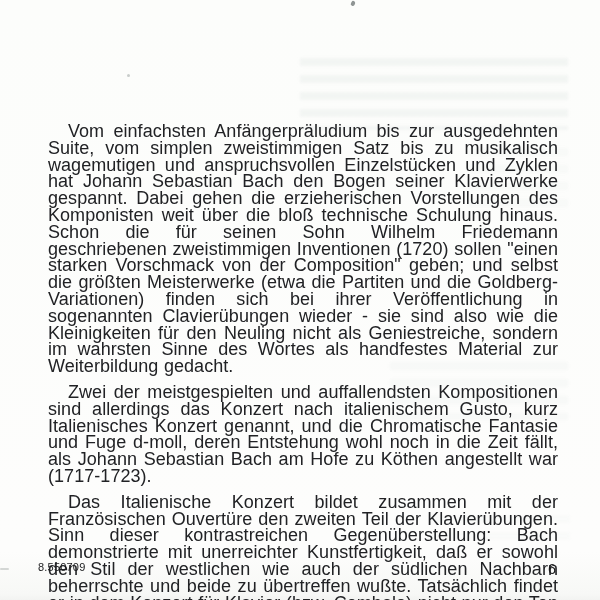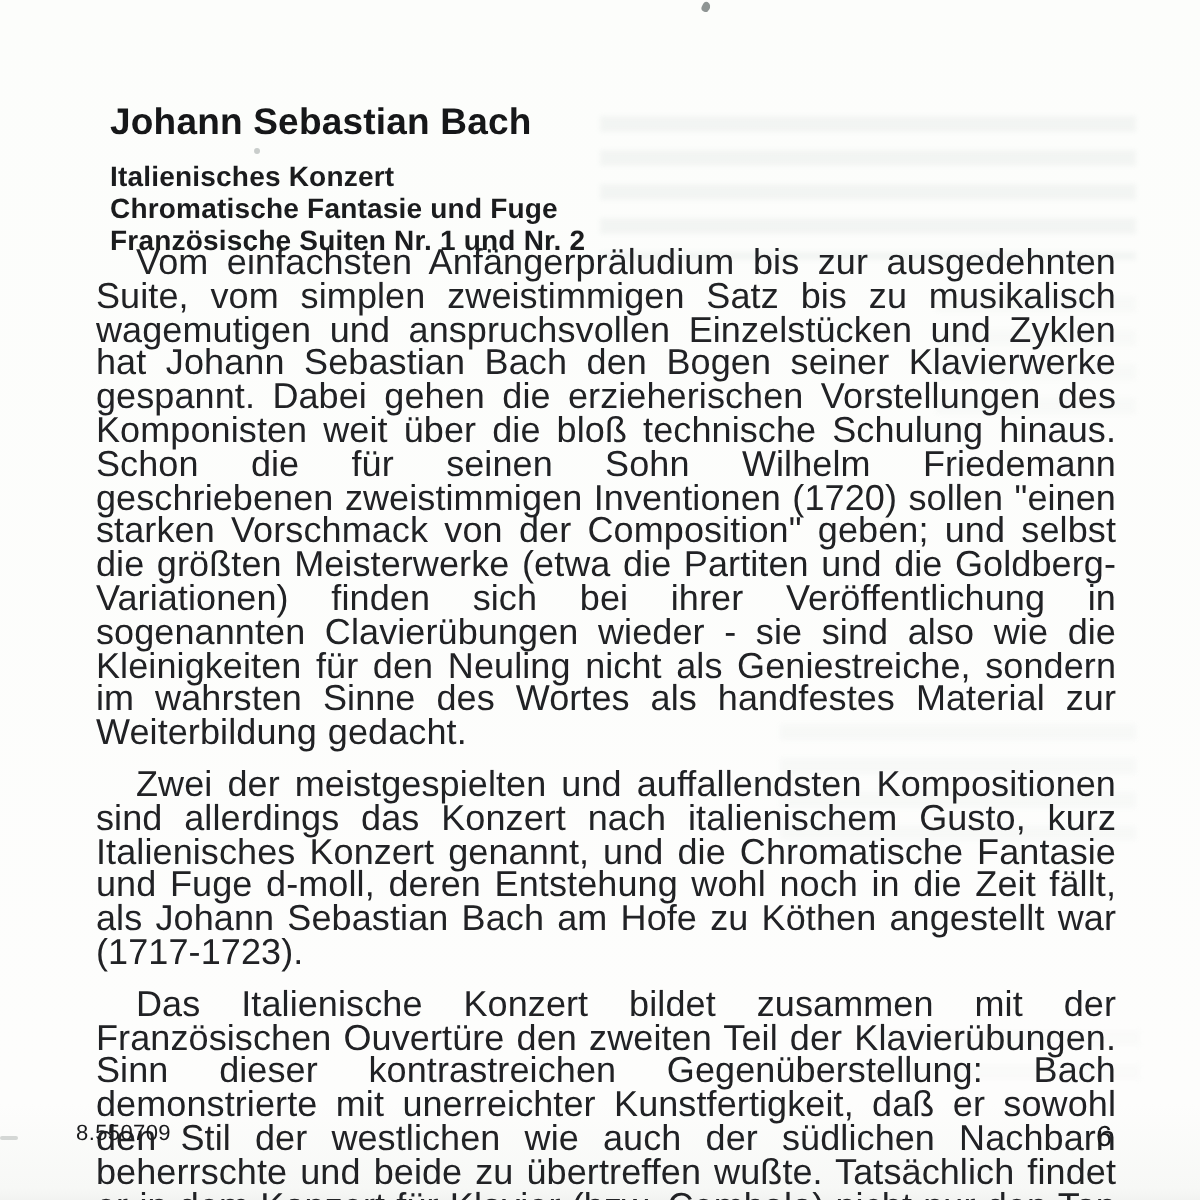--- a/index.html
+++ b/index.html
@@ -92,28 +92,20 @@
 <div class="page">
 
   <div class="bleed bleed-top"></div>
   <div class="bleed bleed-mid"></div>
   <div class="bleed bleed-lower"></div>
   <div class="bleed bleed-bottom"></div>
   <div class="speck speck-1"></div>
   <div class="speck speck-2"></div>
   <div class="speck speck-3"></div>
 
-  <div class="header">
-    <h1 class="composer">Johann Sebastian Bach</h1>
-    <div class="works">
-      <div class="work-line">Italienisches Konzert</div>
-      <div class="work-line">Chromatische Fantasie und Fuge</div>
-      <div class="work-line">Französische Suiten Nr. 1 und Nr. 2</div>
-    </div>
-  </div>
 
   <div class="notes">
     <p>Vom einfachsten Anfängerpräludium bis zur ausgedehnten Suite, vom simplen zweistimmigen Satz bis zu musikalisch wagemutigen und anspruchsvollen Einzelstücken und Zyklen hat Johann Sebastian Bach den Bogen seiner Klavierwerke gespannt. Dabei gehen die erzieherischen Vorstellungen des Komponisten weit über die bloß technische Schulung hinaus. Schon die für seinen Sohn Wilhelm Friedemann geschriebenen zweistimmigen Inventionen (1720) sollen "einen starken Vorschmack von der Composition" geben; und selbst die größten Meisterwerke (etwa die Partiten und die Goldberg-Variationen) finden sich bei ihrer Veröffentlichung in sogenannten Clavierübungen wieder - sie sind also wie die Kleinigkeiten für den Neuling nicht als Geniestreiche, sondern im wahrsten Sinne des Wortes als handfestes Material zur Weiterbildung gedacht.</p>
     <p>Zwei der meistgespielten und auffallendsten Kompositionen sind allerdings das Konzert nach italienischem Gusto, kurz Italienisches Konzert genannt, und die Chromatische Fantasie und Fuge d-moll, deren Entstehung wohl noch in die Zeit fällt, als Johann Sebastian Bach am Hofe zu Köthen angestellt war (1717-1723).</p>
     <p>Das Italienische Konzert bildet zusammen mit der Französischen Ouvertüre den zweiten Teil der Klavierübungen. Sinn dieser kontrastreichen Gegenüberstellung: Bach demonstrierte mit unerreichter Kunstfertigkeit, daß er sowohl den Stil der westlichen wie auch der südlichen Nachbarn beherrschte und beide zu übertreffen wußte. Tatsächlich findet er in dem Konzert für Klavier (bzw. Cembalo) nicht nur den Ton seiner italienischen Kollegen, wenn er die temperamentvollen Ecksätze schreibt; auch begnügt er sich nicht damit, in dem wunderbaren langsamen Satz die aufwendig verzierte Oberstimme ihre</p>
   </div>
 
   <div class="footer-catalog">8.550709</div>
   <div class="footer-page">6</div>
 

